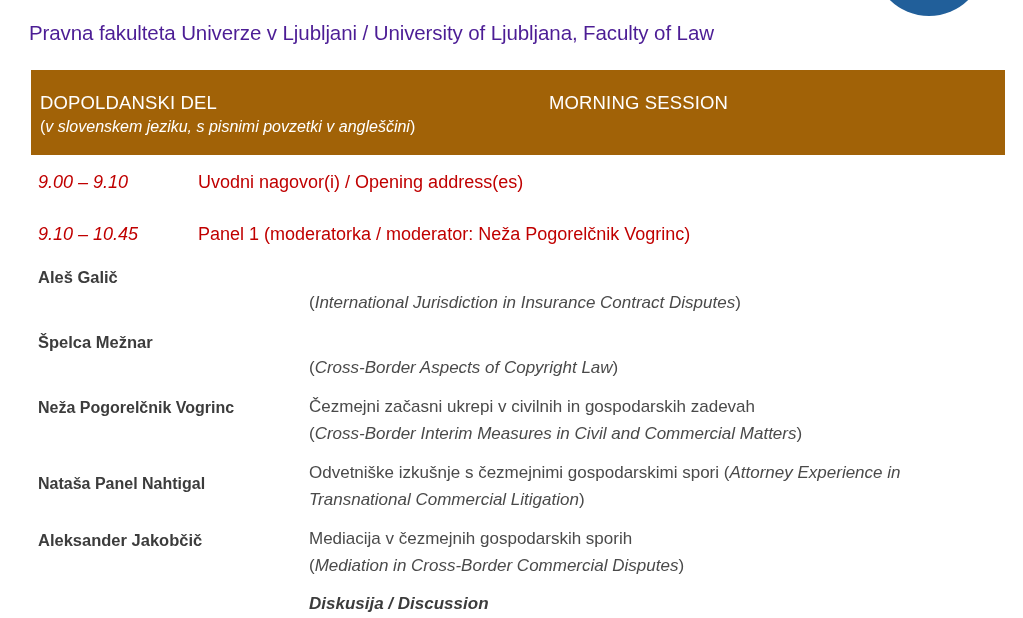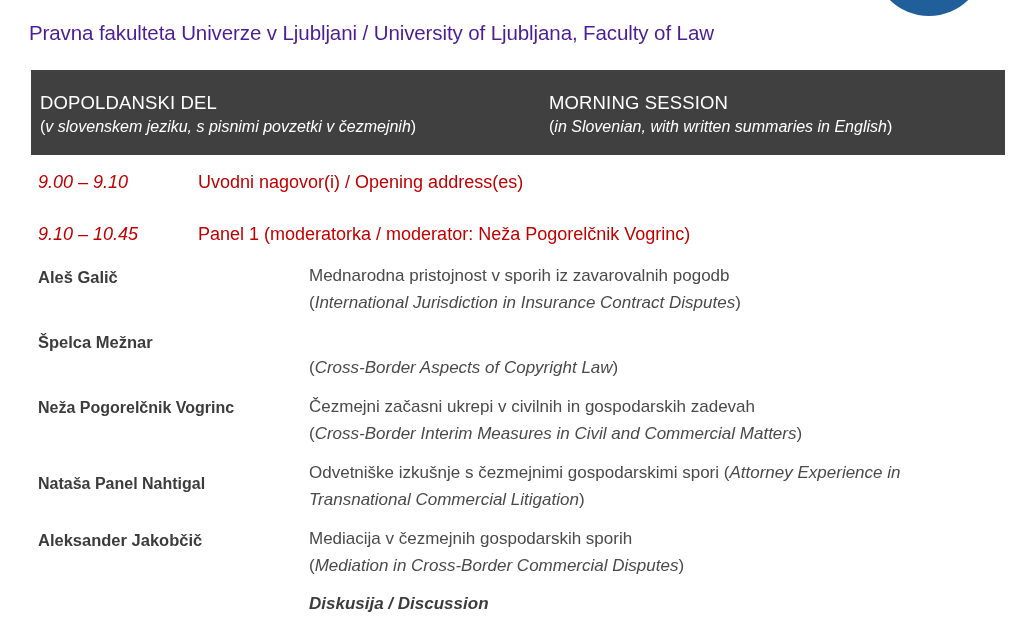--- a/index.html
+++ b/index.html
@@ -39,21 +39,21 @@
     letter-spacing: -0.1px;
   }
 
   
   #session-band {
     position: absolute;
     left: 31px;
     top: 70px;
     width: 974px;
     height: 85px;
-    background: #404040;
+    background: #a16207;
     color: #ffffff;
   }
   .band-col {
     position: absolute;
     top: 21px;
   }
   #band-col-left  { left: 9px; }
   #band-col-right { left: 518px; }
   .band-heading {
     font-size: 18.5px;
@@ -150,43 +150,42 @@
 <body>
 
 <div id="deco-arc"></div>
 
 <div id="institution-title">Pravna fakulteta Univerze v Ljubljani / University of Ljubljana, Faculty of Law</div>
 
 <div id="session-band">
 
   <div id="band-col-left" class="band-col">
     <div class="band-heading">DOPOLDANSKI DEL</div>
-    <div class="band-sub"><span>(</span><span class="it">v slovenskem jeziku, s pisnimi povzetki v čezmejnih</span><span>)</span></div>
+    <div class="band-sub"><span>(</span><span class="it">v slovenskem jeziku, s pisnimi povzetki v angleščini</span><span>)</span></div>
   </div>
 
   <div id="band-col-right" class="band-col">
     <div class="band-heading">MORNING SESSION</div>
-    <div class="band-sub"><span>(</span><span class="it">in Slovenian, with written summaries in English</span><span>)</span></div>
   </div>
 
 </div>
 
 <div id="time-row-0" class="time-row">
   <span class="time-label">9.00 – 9.10</span>
   <span class="time-desc">Uvodni nagovor(i) / Opening address(es)</span>
 </div>
 
 <div id="time-row-1" class="time-row">
   <span class="time-label">9.10 – 10.45</span>
   <span class="time-desc">Panel 1 (moderatorka / moderator: Neža Pogorelčnik Vogrinc)</span>
 </div>
 
 <div id="speaker-row-0" class="speaker-row">
   <div class="speaker-name">Aleš Galič</div>
-  <div class="speaker-title"><span>Mednarodna pristojnost v sporih iz zavarovalnih pogodb</span><br><span>(</span><span class="it">International Jurisdiction in Insurance Contract Disputes</span><span>)</span></div>
+  <div class="speaker-title"><br><span>(</span><span class="it">International Jurisdiction in Insurance Contract Disputes</span><span>)</span></div>
 </div>
 
 <div id="speaker-row-1" class="speaker-row">
   <div class="speaker-name">Špelca Mežnar</div>
   <div class="speaker-title"><br><span>(</span><span class="it">Cross-Border Aspects of Copyright Law</span><span>)</span></div>
 </div>
 
 <div id="speaker-row-2" class="speaker-row">
   <div class="speaker-name">Neža Pogorelčnik Vogrinc</div>
   <div class="speaker-title"><span>Čezmejni začasni ukrepi v civilnih in gospodarskih zadevah</span><br><span>(</span><span class="it">Cross-Border Interim Measures in Civil and Commercial Matters</span><span>)</span></div>

